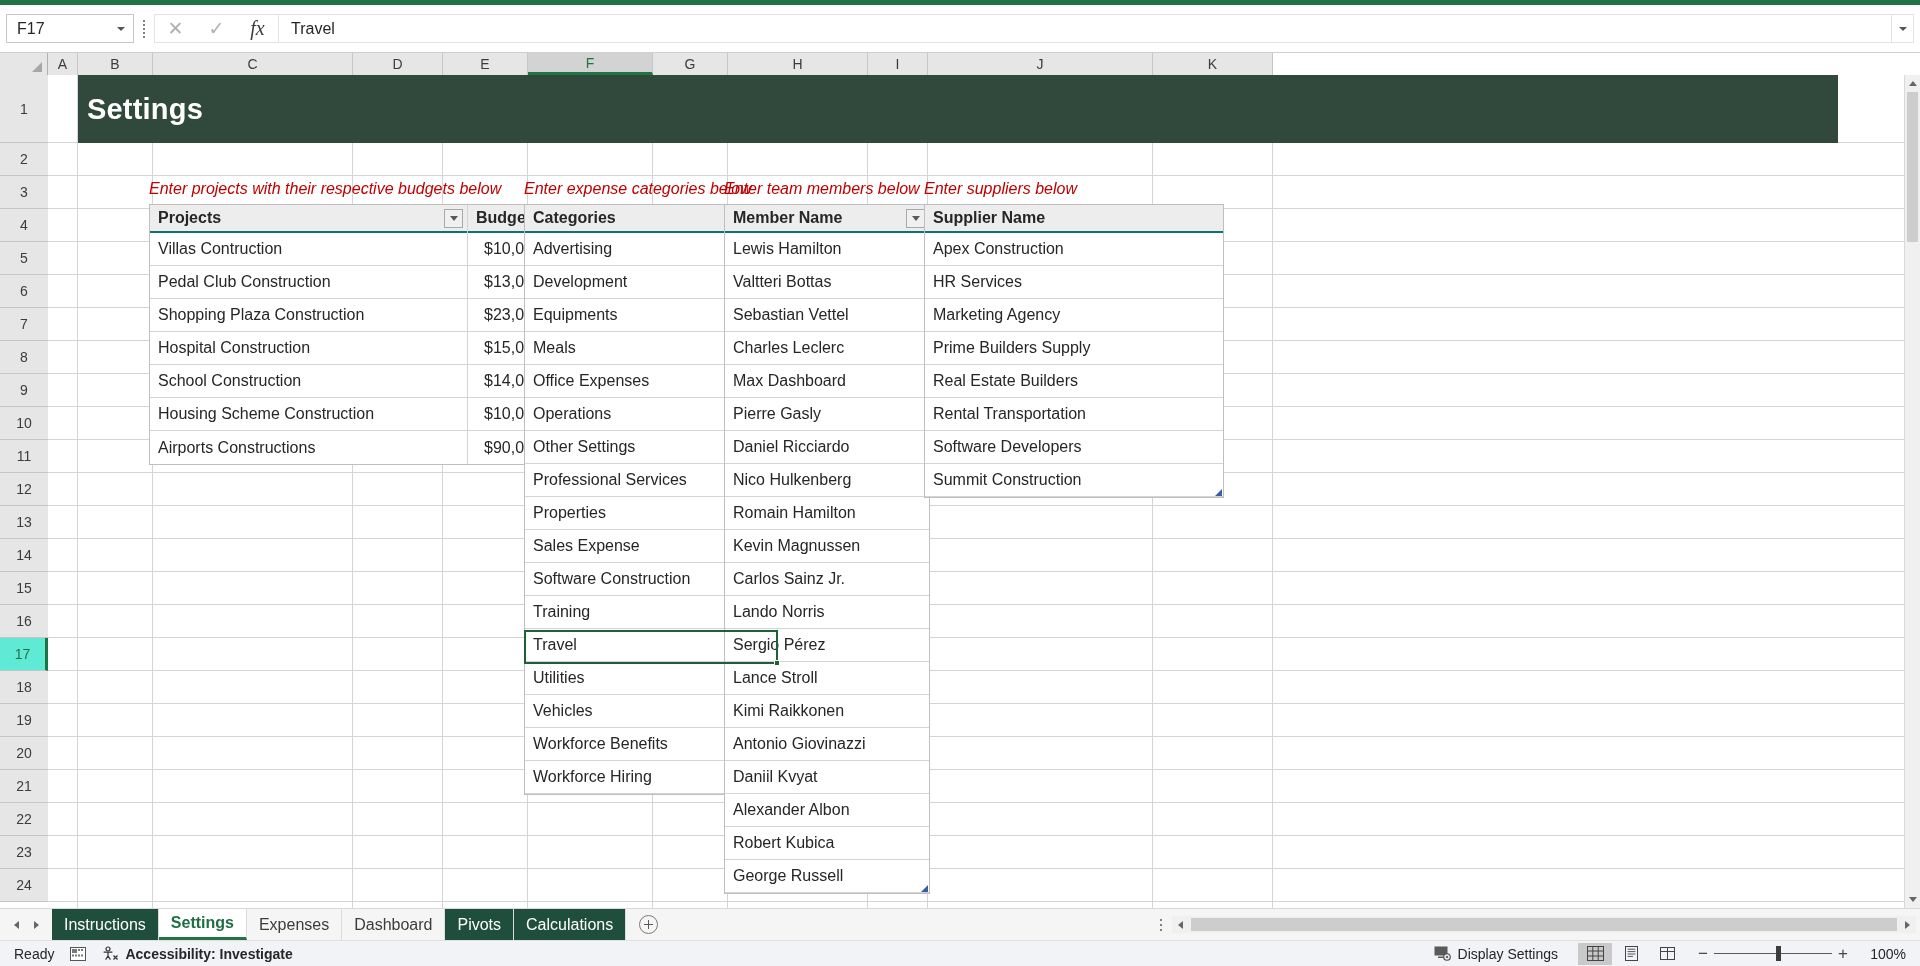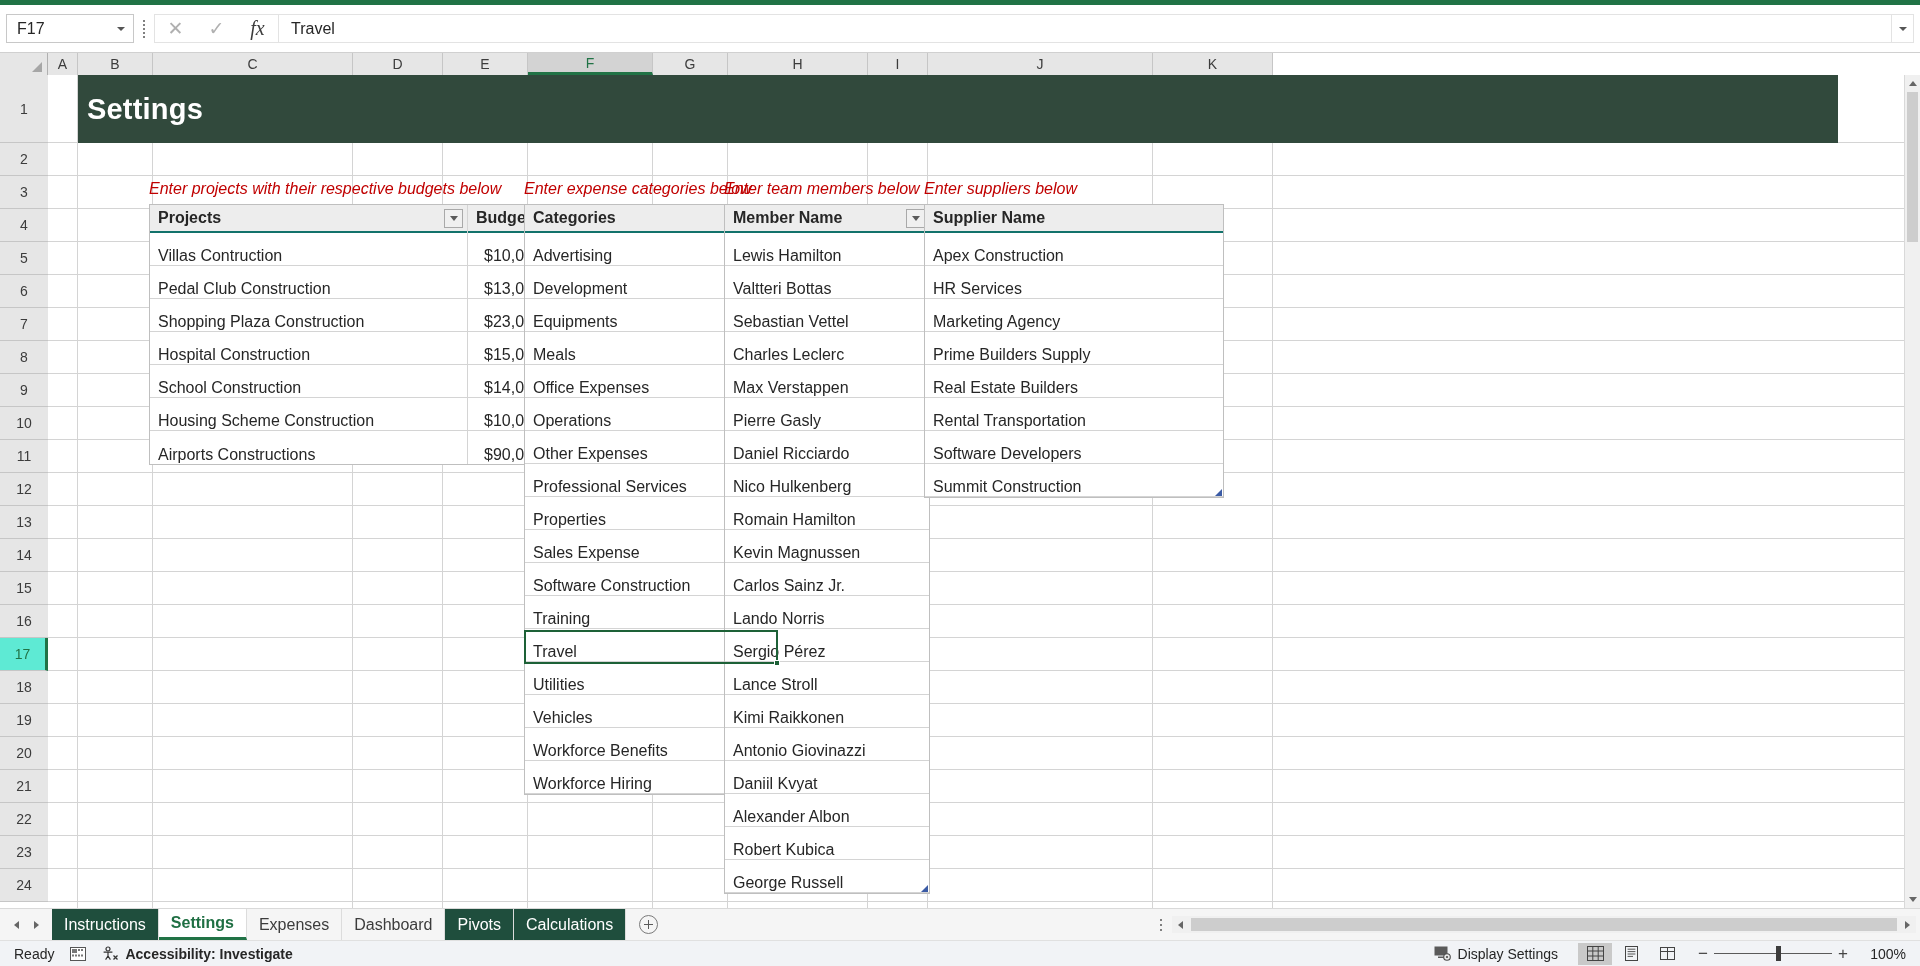--- a/index.html
+++ b/index.html
@@ -157,21 +157,21 @@
     display: flex; align-items: center; justify-content: center;
     flex: 0 0 19px;
   }
   .filter-btn .tri {
     width: 0; height: 0;
     border-left: 4px solid transparent;
     border-right: 4px solid transparent;
     border-top: 5px solid #5a5a5a;
   }
   .xt-row {
-    height: 33px; display: flex; align-items: flex-end;
+    height: 33px; display: flex; align-items: center;
     border-bottom: 1px solid #d4d4d4;
     font-size: 16px; color: #262626;
     padding: 0 8px; white-space: nowrap;
   }
   .xt-row:last-child { border-bottom: none; }
   .xt-row.num { justify-content: flex-end; padding-right: 5px; }
   .resize-handle {
     position: absolute; right: 1px; bottom: 1px;
     width: 0; height: 0;
     border-left: 7px solid transparent;
@@ -547,21 +547,21 @@
               <div class="xt-row">
                 <span>Meals</span>
               </div>
               <div class="xt-row">
                 <span>Office Expenses</span>
               </div>
               <div class="xt-row">
                 <span>Operations</span>
               </div>
               <div class="xt-row">
-                <span>Other Expenses</span>
+                <span>Other Settings</span>
               </div>
               <div class="xt-row">
                 <span>Professional Services</span>
               </div>
               <div class="xt-row">
                 <span>Properties</span>
               </div>
               <div class="xt-row">
                 <span>Sales Expense</span>
               </div>
@@ -605,21 +605,21 @@
               <div class="xt-row">
                 <span>Valtteri Bottas</span>
               </div>
               <div class="xt-row">
                 <span>Sebastian Vettel</span>
               </div>
               <div class="xt-row">
                 <span>Charles Leclerc</span>
               </div>
               <div class="xt-row">
-                <span>Max Verstappen</span>
+                <span>Max Dashboard</span>
               </div>
               <div class="xt-row">
                 <span>Pierre Gasly</span>
               </div>
               <div class="xt-row">
                 <span>Daniel Ricciardo</span>
               </div>
               <div class="xt-row">
                 <span>Nico Hulkenberg</span>
               </div>

